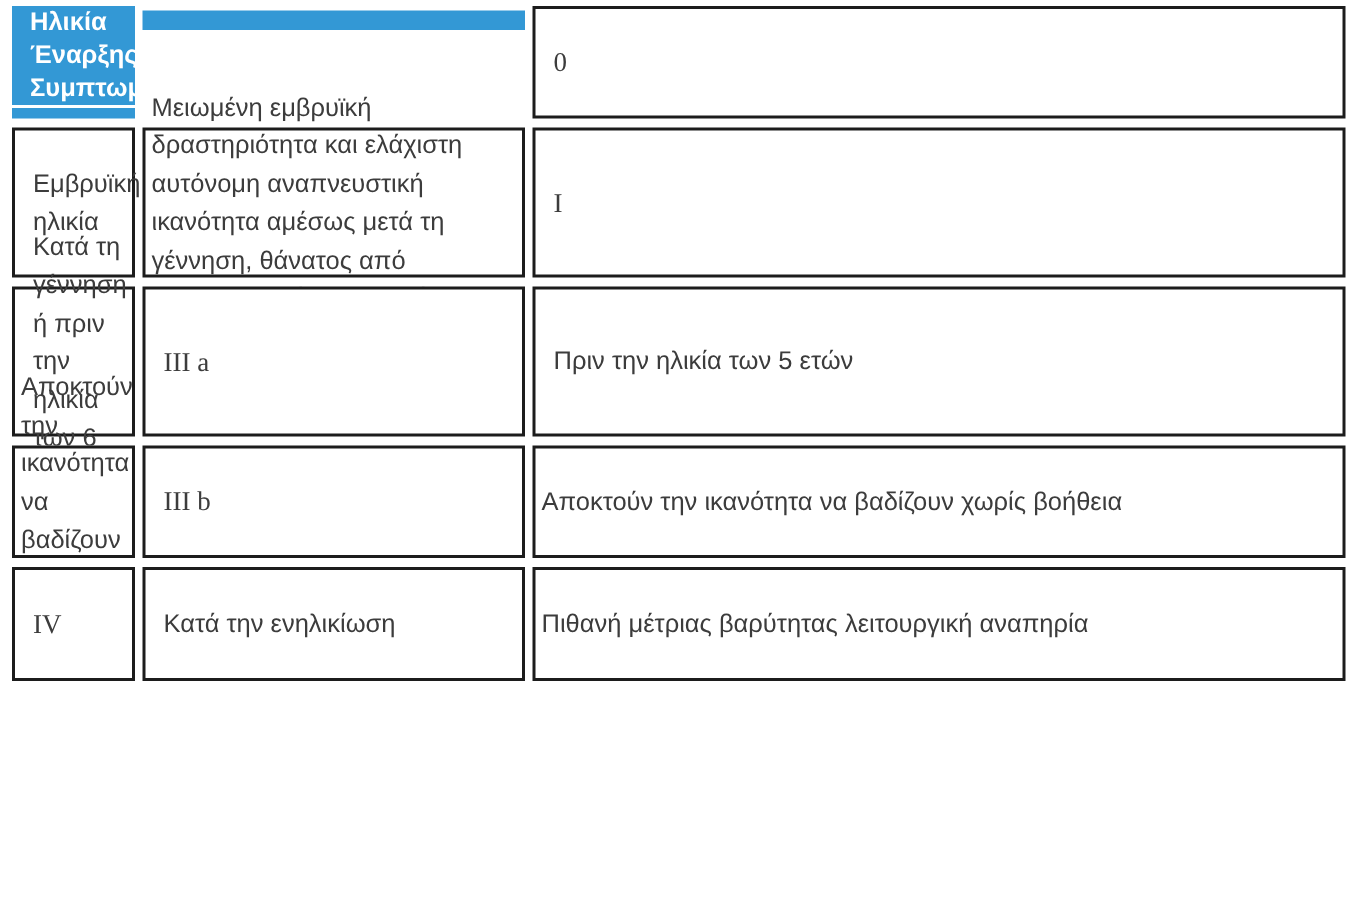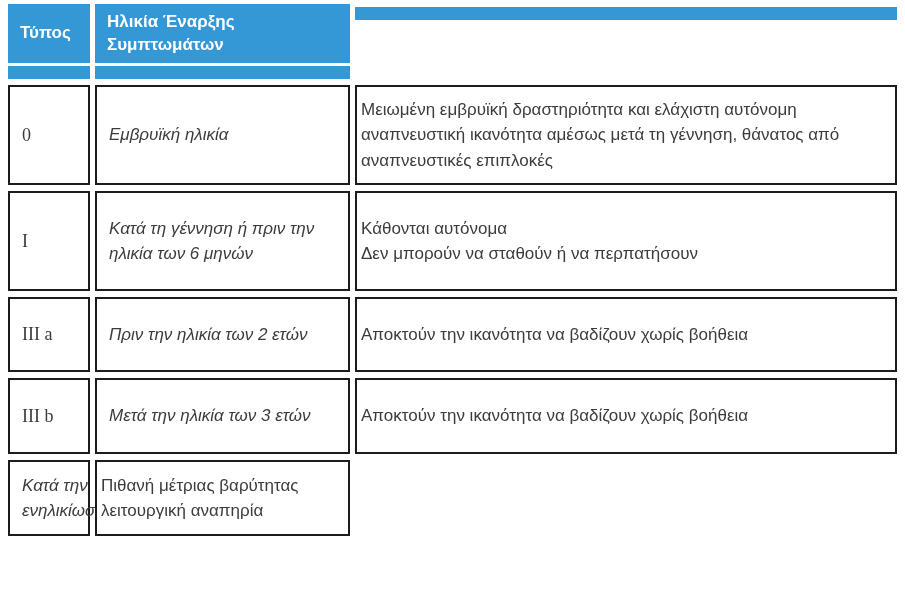--- a/index.html
+++ b/index.html
@@ -41,57 +41,50 @@
     background:#ffffff;
     color:var(--body-text);
     font-size:17px;line-height:1.5;
     display:flex;align-items:center;
     padding:0 12px;
   }
   .cell.type{
     font-family:"Liberation Serif","DejaVu Serif",serif;
     font-size:18px;
   }
-  .cell.age{font-style:italic;}
+  .cell.age{}
   .cell.evo{padding-left:4px;padding-right:16px;white-space:pre-line;}
 </style>
 </head>
 <body>
 
 <div class="table">
 
-  <div class="hcell">
-    <div class="hmain">Τύπος</div>
-    <div class="hline"></div>
-    <div class="hstrip"></div>
-  </div>
   <div class="hcell">
     <div class="hmain">Ηλικία Έναρξης Συμπτωμάτων</div>
     <div class="hline"></div>
     <div class="hstrip"></div>
   </div>
   <div class="hcell">
     <div class="hline"></div>
     <div class="hstrip"></div>
   </div>
 
   <div class="cell type">0</div>
   <div class="cell age">Εμβρυϊκή ηλικία</div>
   <div class="cell evo">Μειωμένη εμβρυϊκή δραστηριότητα και ελάχιστη αυτόνομη αναπνευστική ικανότητα αμέσως μετά τη γέννηση, θάνατος από αναπνευστικές επιπλοκές</div>
 
   <div class="cell type">I</div>
   <div class="cell age">Κατά τη γέννηση ή πριν την ηλικία των 6 μηνών</div>
 
-  <div class="cell evo">Κάθονται αυτόνομα
-Δεν μπορούν να σταθούν ή να περπατήσουν</div>
 
   <div class="cell type">III a</div>
-  <div class="cell age">Πριν την ηλικία των 2 ετών</div>
+  <div class="cell age">Πριν την ηλικία των 5 ετών</div>
   <div class="cell evo">Αποκτούν την ικανότητα να βαδίζουν χωρίς βοήθεια</div>
 
   <div class="cell type">III b</div>
-  <div class="cell age">Μετά την ηλικία των 3 ετών</div>
   <div class="cell evo">Αποκτούν την ικανότητα να βαδίζουν χωρίς βοήθεια</div>
 
+  <div class="cell type">IV</div>
   <div class="cell age">Κατά την ενηλικίωση</div>
   <div class="cell evo">Πιθανή μέτριας βαρύτητας λειτουργική αναπηρία</div>
 
 </div>
 
 </body></html>

